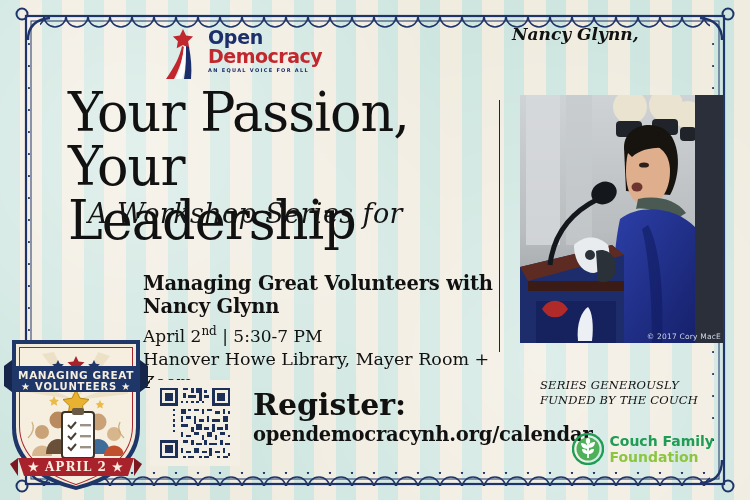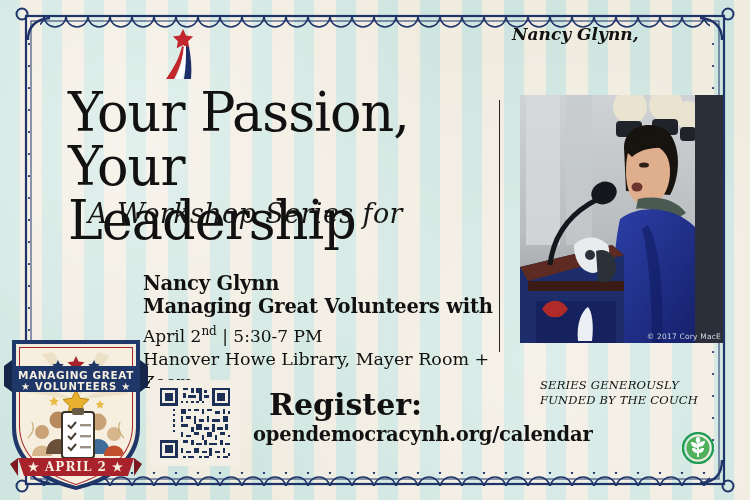--- a/index.html
+++ b/index.html
@@ -92,21 +92,21 @@
   .badge{position:absolute;left:2px;top:330px;width:148px;height:160px;}
   .badge svg{display:block;}
 
   
   .qr{position:absolute;left:150px;top:380px;width:90px;height:86px;
       background:#f3efe4;padding:5px;box-sizing:border-box;}
   .qr svg{display:block;width:100%;height:100%;}
 
   
   .register{position:absolute;left:253px;top:388px;color:#111;}
-  .reg-title{font-family:"DejaVu Serif",serif;font-weight:700;font-size:30px;line-height:34px;padding-left:16px;}
+  .reg-title{font-family:"DejaVu Serif",serif;font-weight:700;font-size:30px;line-height:34px;}
   .reg-url{font-family:"DejaVu Serif",serif;font-weight:700;font-size:19.5px;line-height:26px;
            letter-spacing:-.2px;}
 
   
   .sponsor{
     position:absolute;right:40px;top:378px;width:170px;
     font-family:"DejaVu Serif",serif;font-style:italic;font-size:11.5px;
     line-height:14.5px;color:#111;letter-spacing:.2px;
   }
   .cff{position:absolute;right:36px;top:432px;display:flex;align-items:center;gap:5px;}
@@ -161,34 +161,39 @@
 
   <div class="od-logo">
     <div class="mark">
       <svg viewBox="0 0 46 56" xmlns="http://www.w3.org/2000/svg">
         <path d="M23,3 l3.1,6.4 7,1 -5,4.9 1.2,7 -6.3,-3.3 -6.3,3.3 1.2,-7 -5,-4.9 7,-1 z" fill="#c1272d"></path>
         <path d="M22,20 C20,30 14,42 6,53 L14,53 C20,42 23,31 24,21 Z" fill="#c1272d"></path>
         <path d="M24,20 C23,31 21,42 16,53 L22,53 C26,42 27,31 27,21 Z" fill="#ffffff"></path>
         <path d="M26,20 C26,31 26,42 24,53 L31,53 C32,42 31,31 29,21 Z" fill="#1c2f6b"></path>
       </svg>
     </div>
+    <div class="txt">
+      <div class="od-open">Open</div>
+      <div class="od-dem">Democracy</div>
+      <div class="od-tag">AN EQUAL VOICE FOR ALL</div>
+    </div>
   </div>
 
   <div class="headline">
     <span>Your Passion,</span>
     <span class="l2">Your Leadership</span>
   </div>
 
   <div class="subtitle">
     <span>A Workshop Series for</span>
   </div>
 
   <div class="details">
+    <div class="d-head">Managing Great Volunteers with</div>
     <div class="d-head">Nancy Glynn</div>
-    <div class="d-head">Managing Great Volunteers with</div>
     <div class="d-when"><span>April 2</span><sup>nd</sup><span> | </span><span>5:30-7 PM</span></div>
     <div class="d-where">Hanover Howe Library, Mayer Room + Zoom</div>
   </div>
 
   <div class="vrule"></div>
 
   <div class="speaker">
     <span>Nancy Glynn,</span><br>
   </div>
 
@@ -433,15 +438,19 @@
         <circle cx="16" cy="16" r="15" fill="none" stroke="#1f9d55" stroke-width="2.4"></circle>
         <circle cx="16" cy="16" r="11.5" fill="#4eb05a"></circle>
         <path d="M16,25 C16,19 16,14 16,11" stroke="#ffffff" stroke-width="1.8" fill="none"></path>
         <path d="M16,16 C11,16 9,13 9,10 C13,10 16,12 16,16 Z" fill="#ffffff"></path>
         <path d="M16,15 C21,15 23,12 23,9 C19,9 16,11 16,15 Z" fill="#ffffff"></path>
         <path d="M16,21 C12,21 10,19 10,16 C14,16 16,18 16,21 Z" fill="#ffffff"></path>
         <path d="M16,21 C20,21 22,19 22,16 C18,16 16,18 16,21 Z" fill="#ffffff"></path>
         <ellipse cx="16" cy="8" rx="2.2" ry="3" fill="#ffffff"></ellipse>
       </svg>
     </span>
+    <span>
+      <span class="name n1">Couch Family</span>
+      <span class="name n2" style="display:block">Foundation</span>
+    </span>
   </div>
 
 </div>
 
 </body></html>

